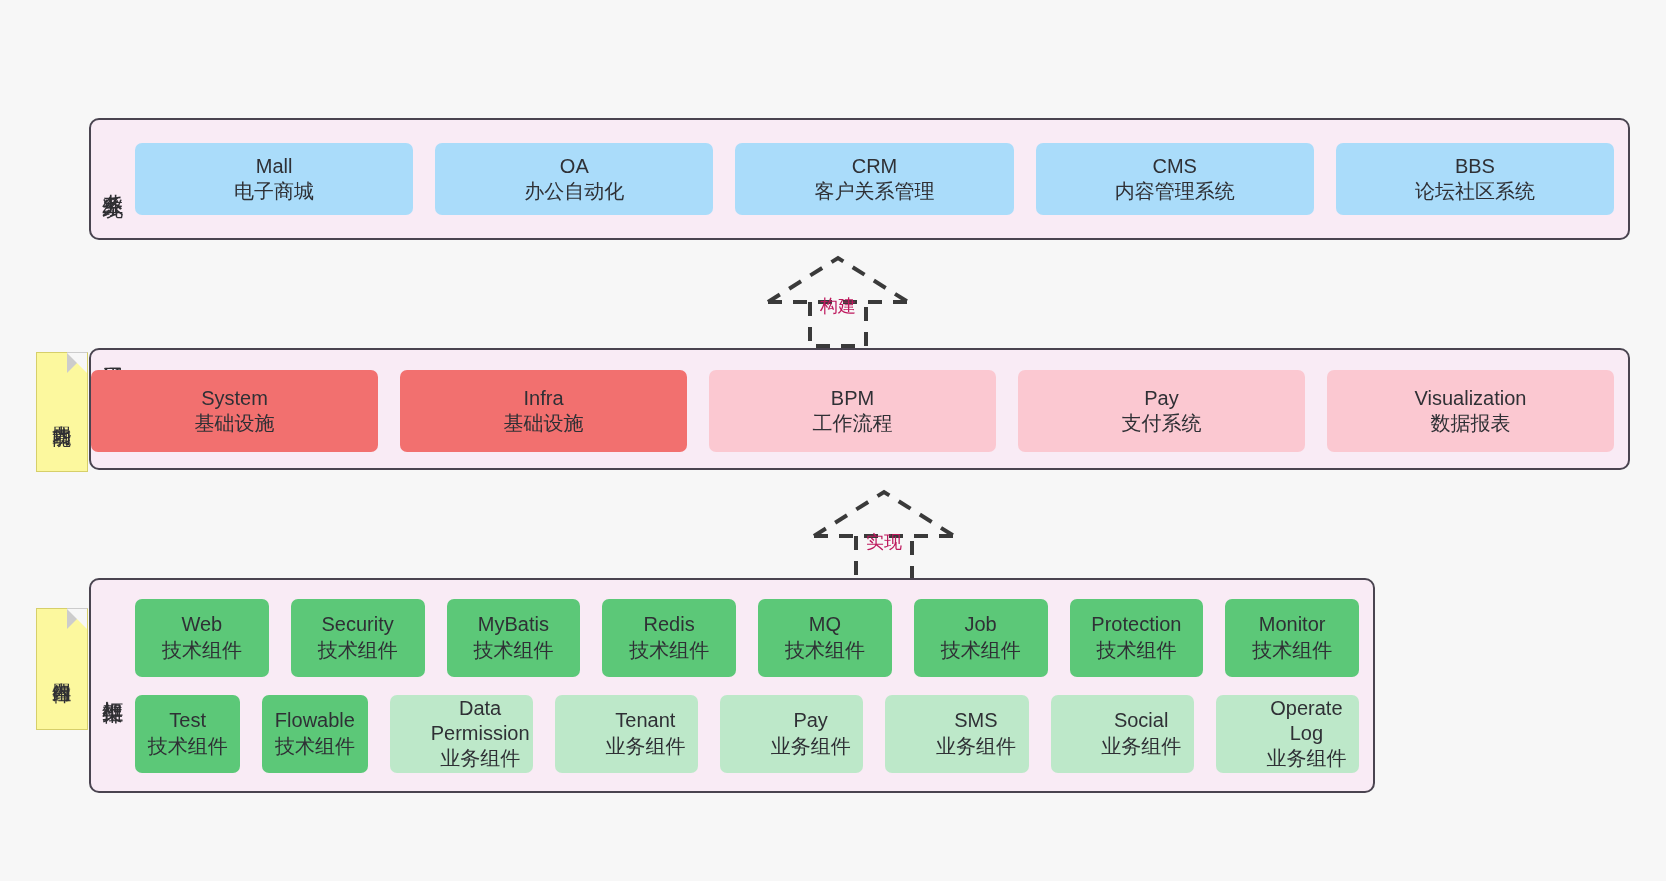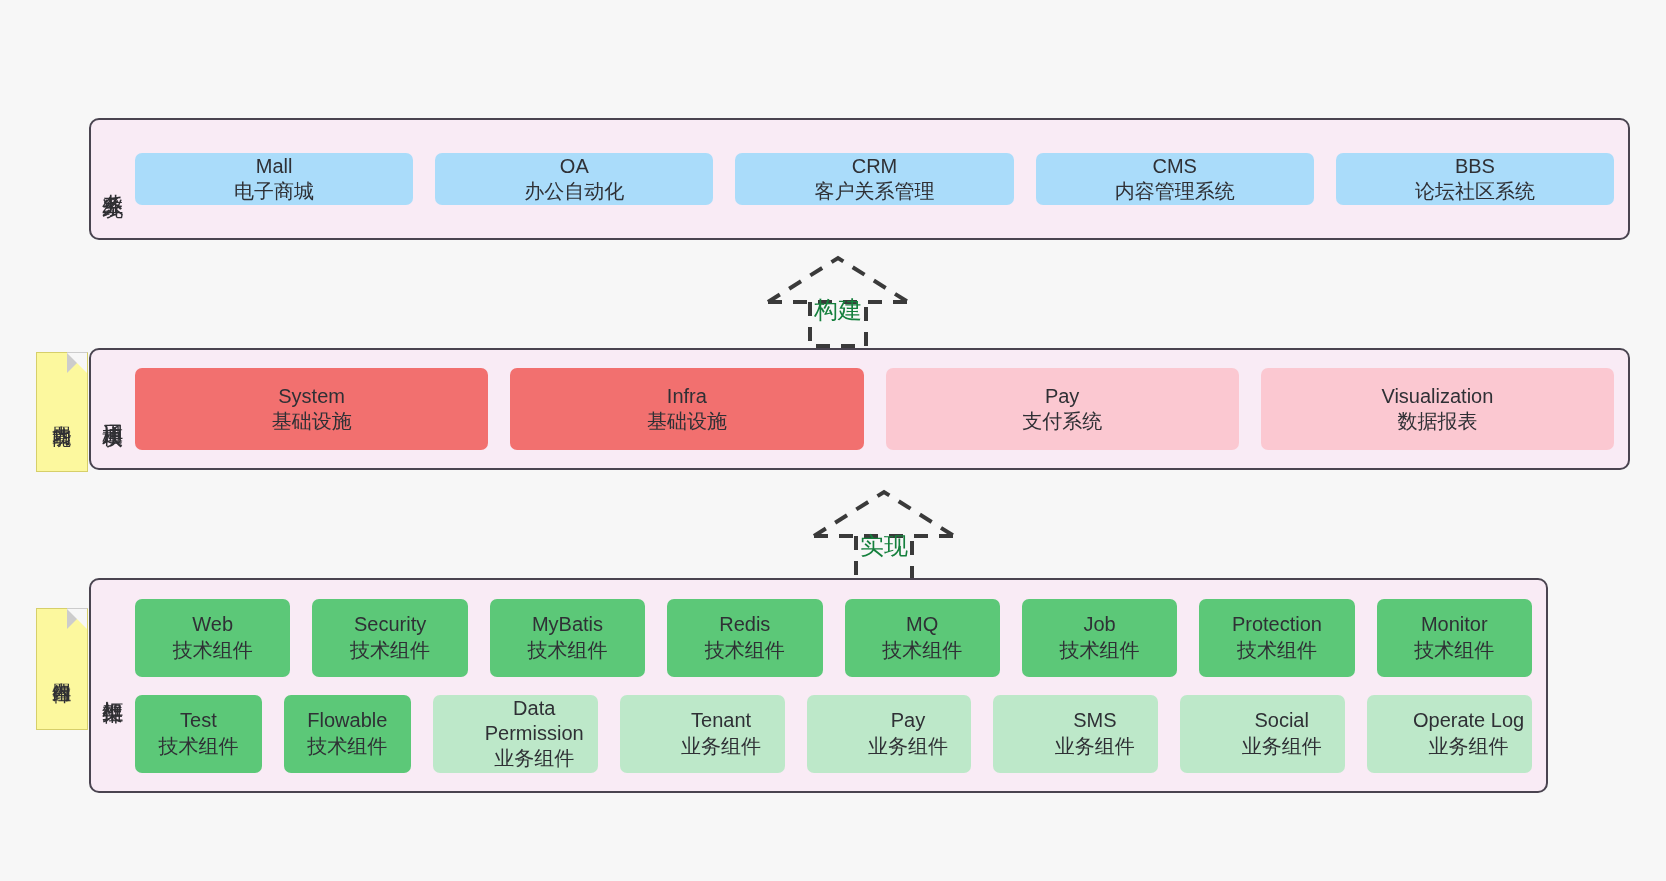--- a/index.html
+++ b/index.html
@@ -73,24 +73,24 @@
   .card .l2 { display: block; }
 
   .c-blue       { background: #aadcfa; }
   .c-red        { background: #f2706f; }
   .c-pink       { background: #fbc8d1; }
   .c-green      { background: #5cc878; }
   .c-lightgreen { background: #bde8c9; padding-left: 44px; }
 
   
   #layer-business { left: 89px;  top: 118px; width: 1541px; height: 122px; }
-  #layer-common   { left: 89px;  top: 348px; width: 1541px; height: 122px; }
-  #layer-frame    { left: 89px;  top: 578px; width: 1459px; height: 215px; }
-
-  #layer-business .row { height: 52px; }
+  #layer-common   { left: 89px;  top: 348px; width: 1541px; height: 122px; flex-direction: column; }
+  #layer-frame    { left: 89px;  top: 578px; width: 1286px; height: 215px; }
+
+  #layer-business .row { height: 72px; }
   #layer-common   .row { height: 82px; }
   #layer-frame    .row { height: 78px; }
 
   
   .note {
     position: absolute;
     box-sizing: border-box;
     width: 52px;
     background: #fcf89e;
     border: 1px solid #d6cf6a;
@@ -134,22 +134,22 @@
   }
   #arrow-build  { left: 758px; top: 252px; }
   #arrow-impl   { left: 804px; top: 486px; }
 
   .arrow svg { display: block; overflow: visible; }
   .arrow-label {
     position: absolute;
     left: 50%;
     transform: translateX(-50%);
     top: 42px;
-    font-size: 24px;
-    color: #15803d;
+    font-size: 18px;
+    color: #be185d;
     background: transparent;
     white-space: nowrap;
     padding: 0 2px;
     font-family: Liberation Serif, serif;
   }
   #arrow-impl .arrow-label { top: 44px; }
 </style>
 </head>
 <body>
 
@@ -200,20 +200,24 @@
     <div class="row">
       <div class="card c-red">
         <span class="l1">System</span>
         <span class="l2">基础设施</span>
       </div>
       <div class="card c-red">
         <span class="l1">Infra</span>
         <span class="l2">基础设施</span>
       </div>
       <div class="card c-pink">
+        <span class="l1">BPM</span>
+        <span class="l2">工作流程</span>
+      </div>
+      <div class="card c-pink">
         <span class="l1">Pay</span>
         <span class="l2">支付系统</span>
       </div>
       <div class="card c-pink">
         <span class="l1">Visualization</span>
         <span class="l2">数据报表</span>
       </div>
     </div>
   </div>
 </div>

